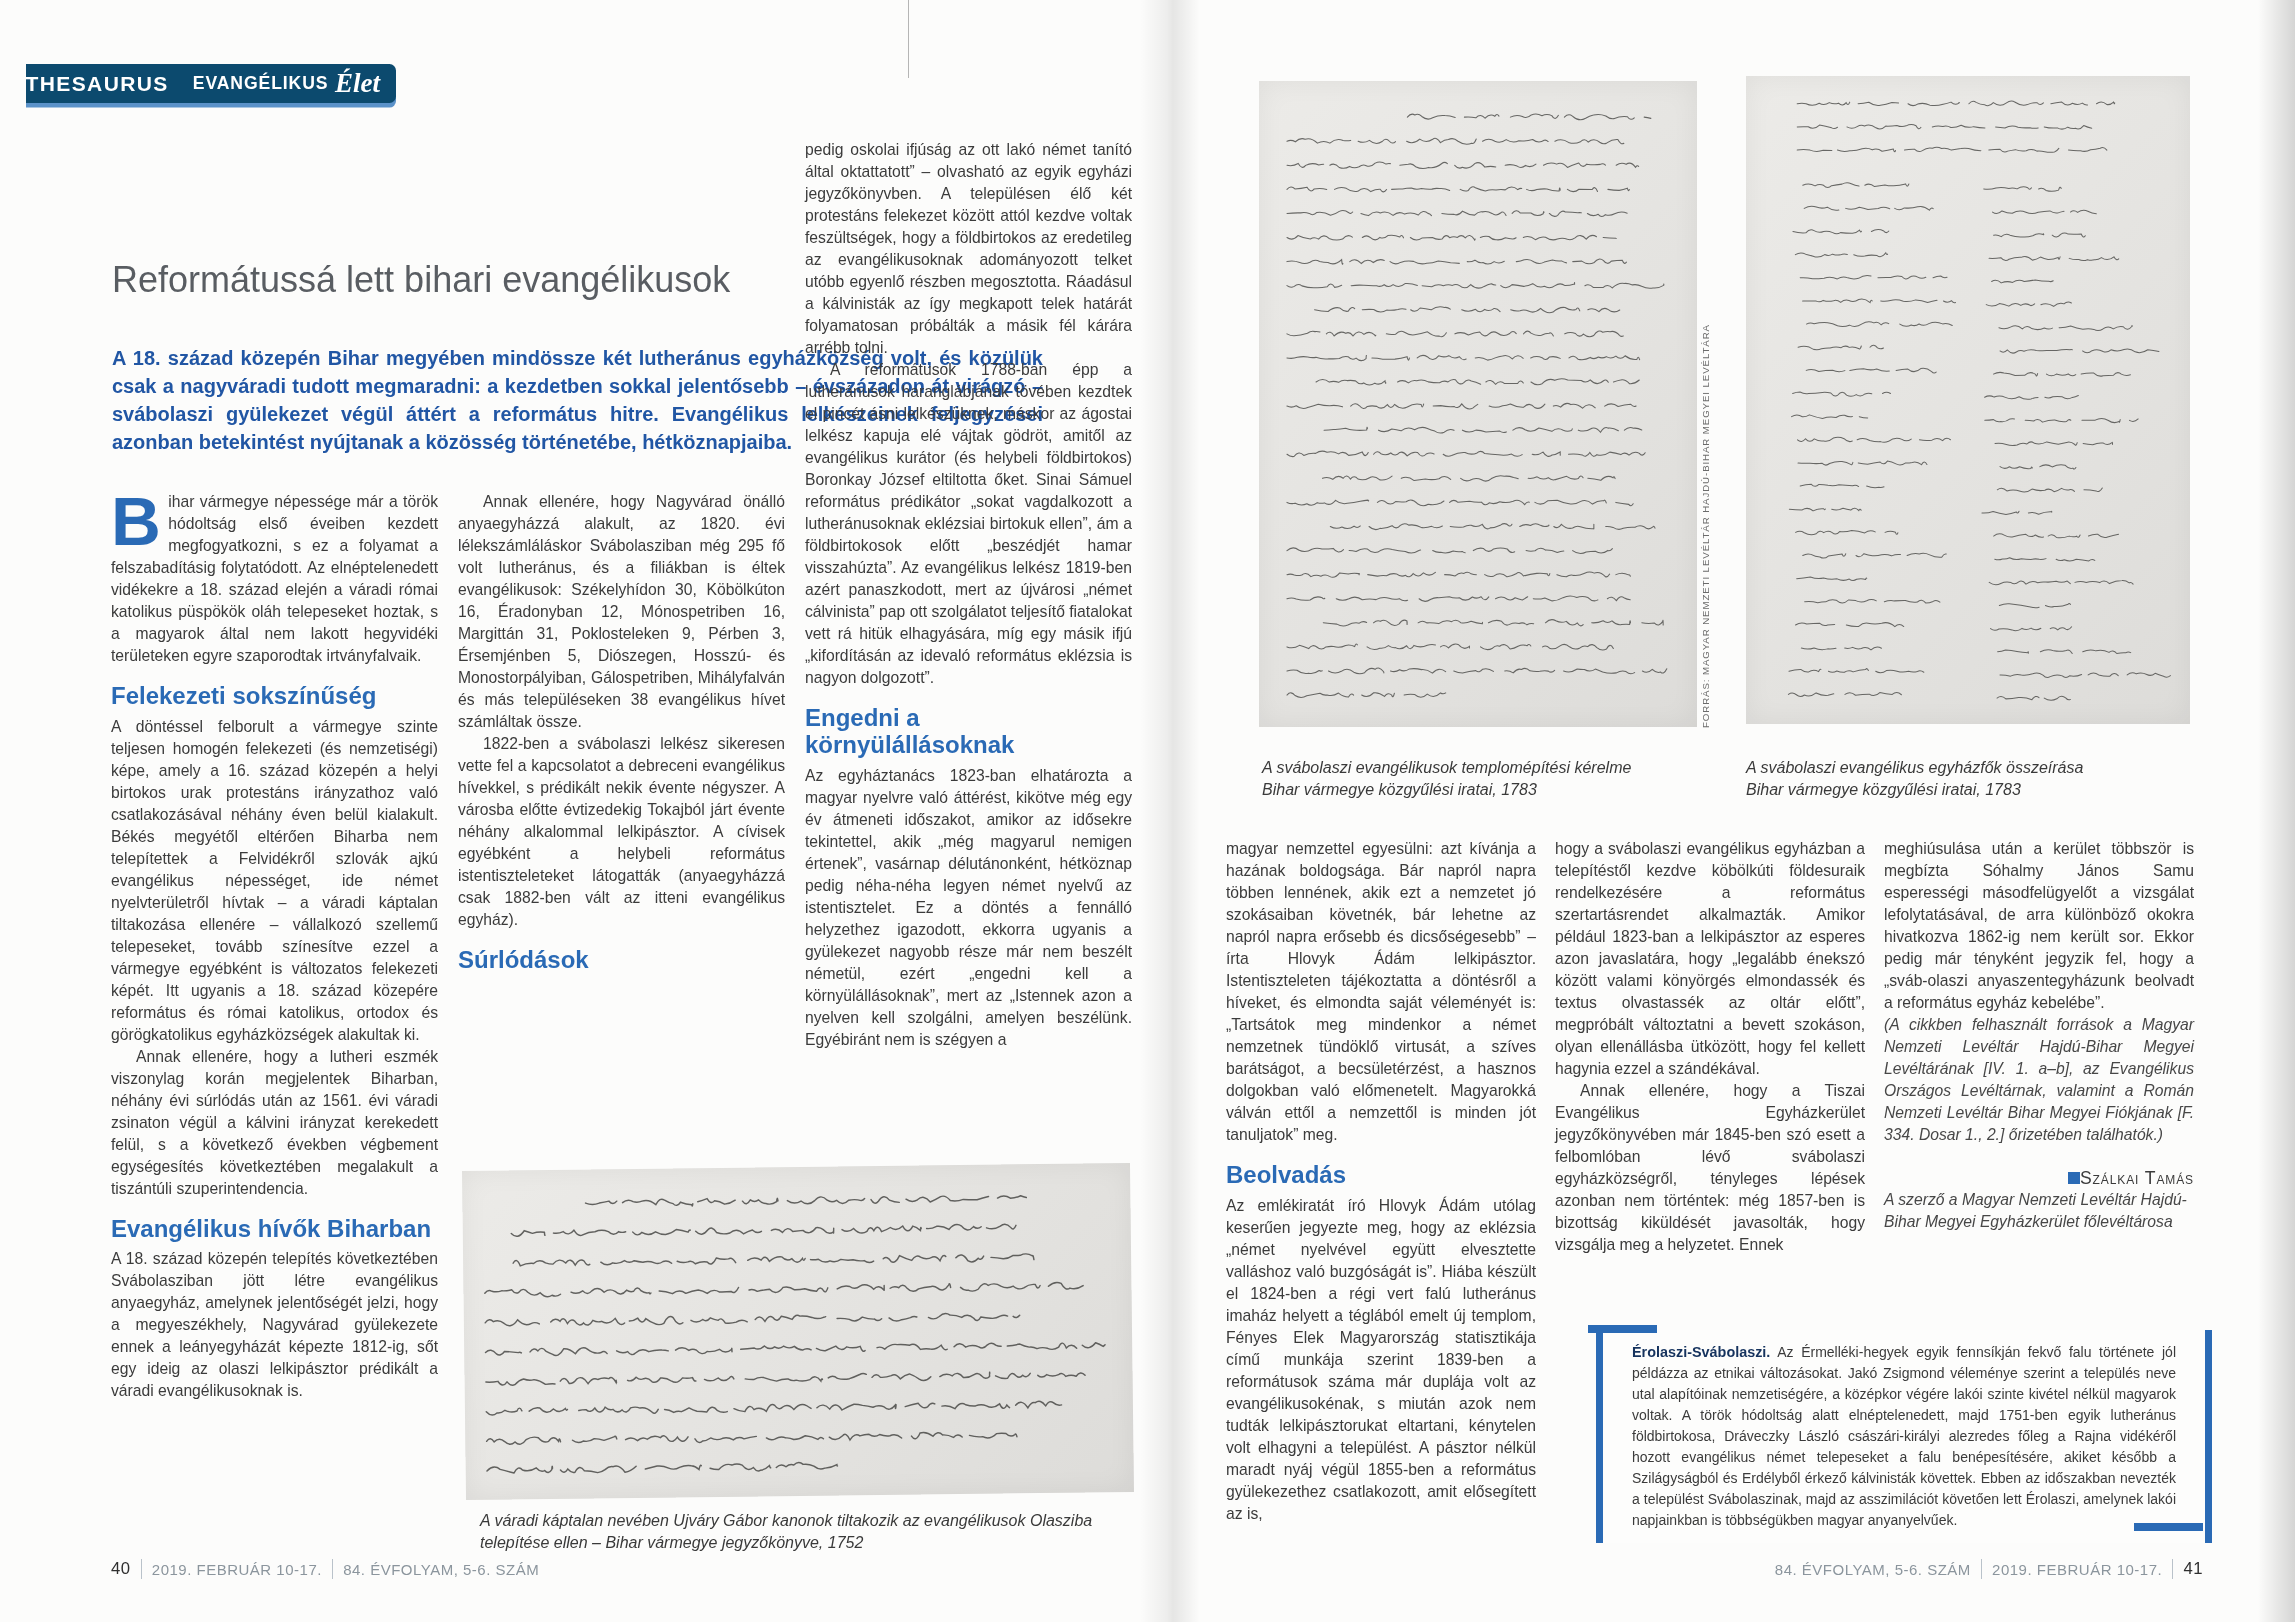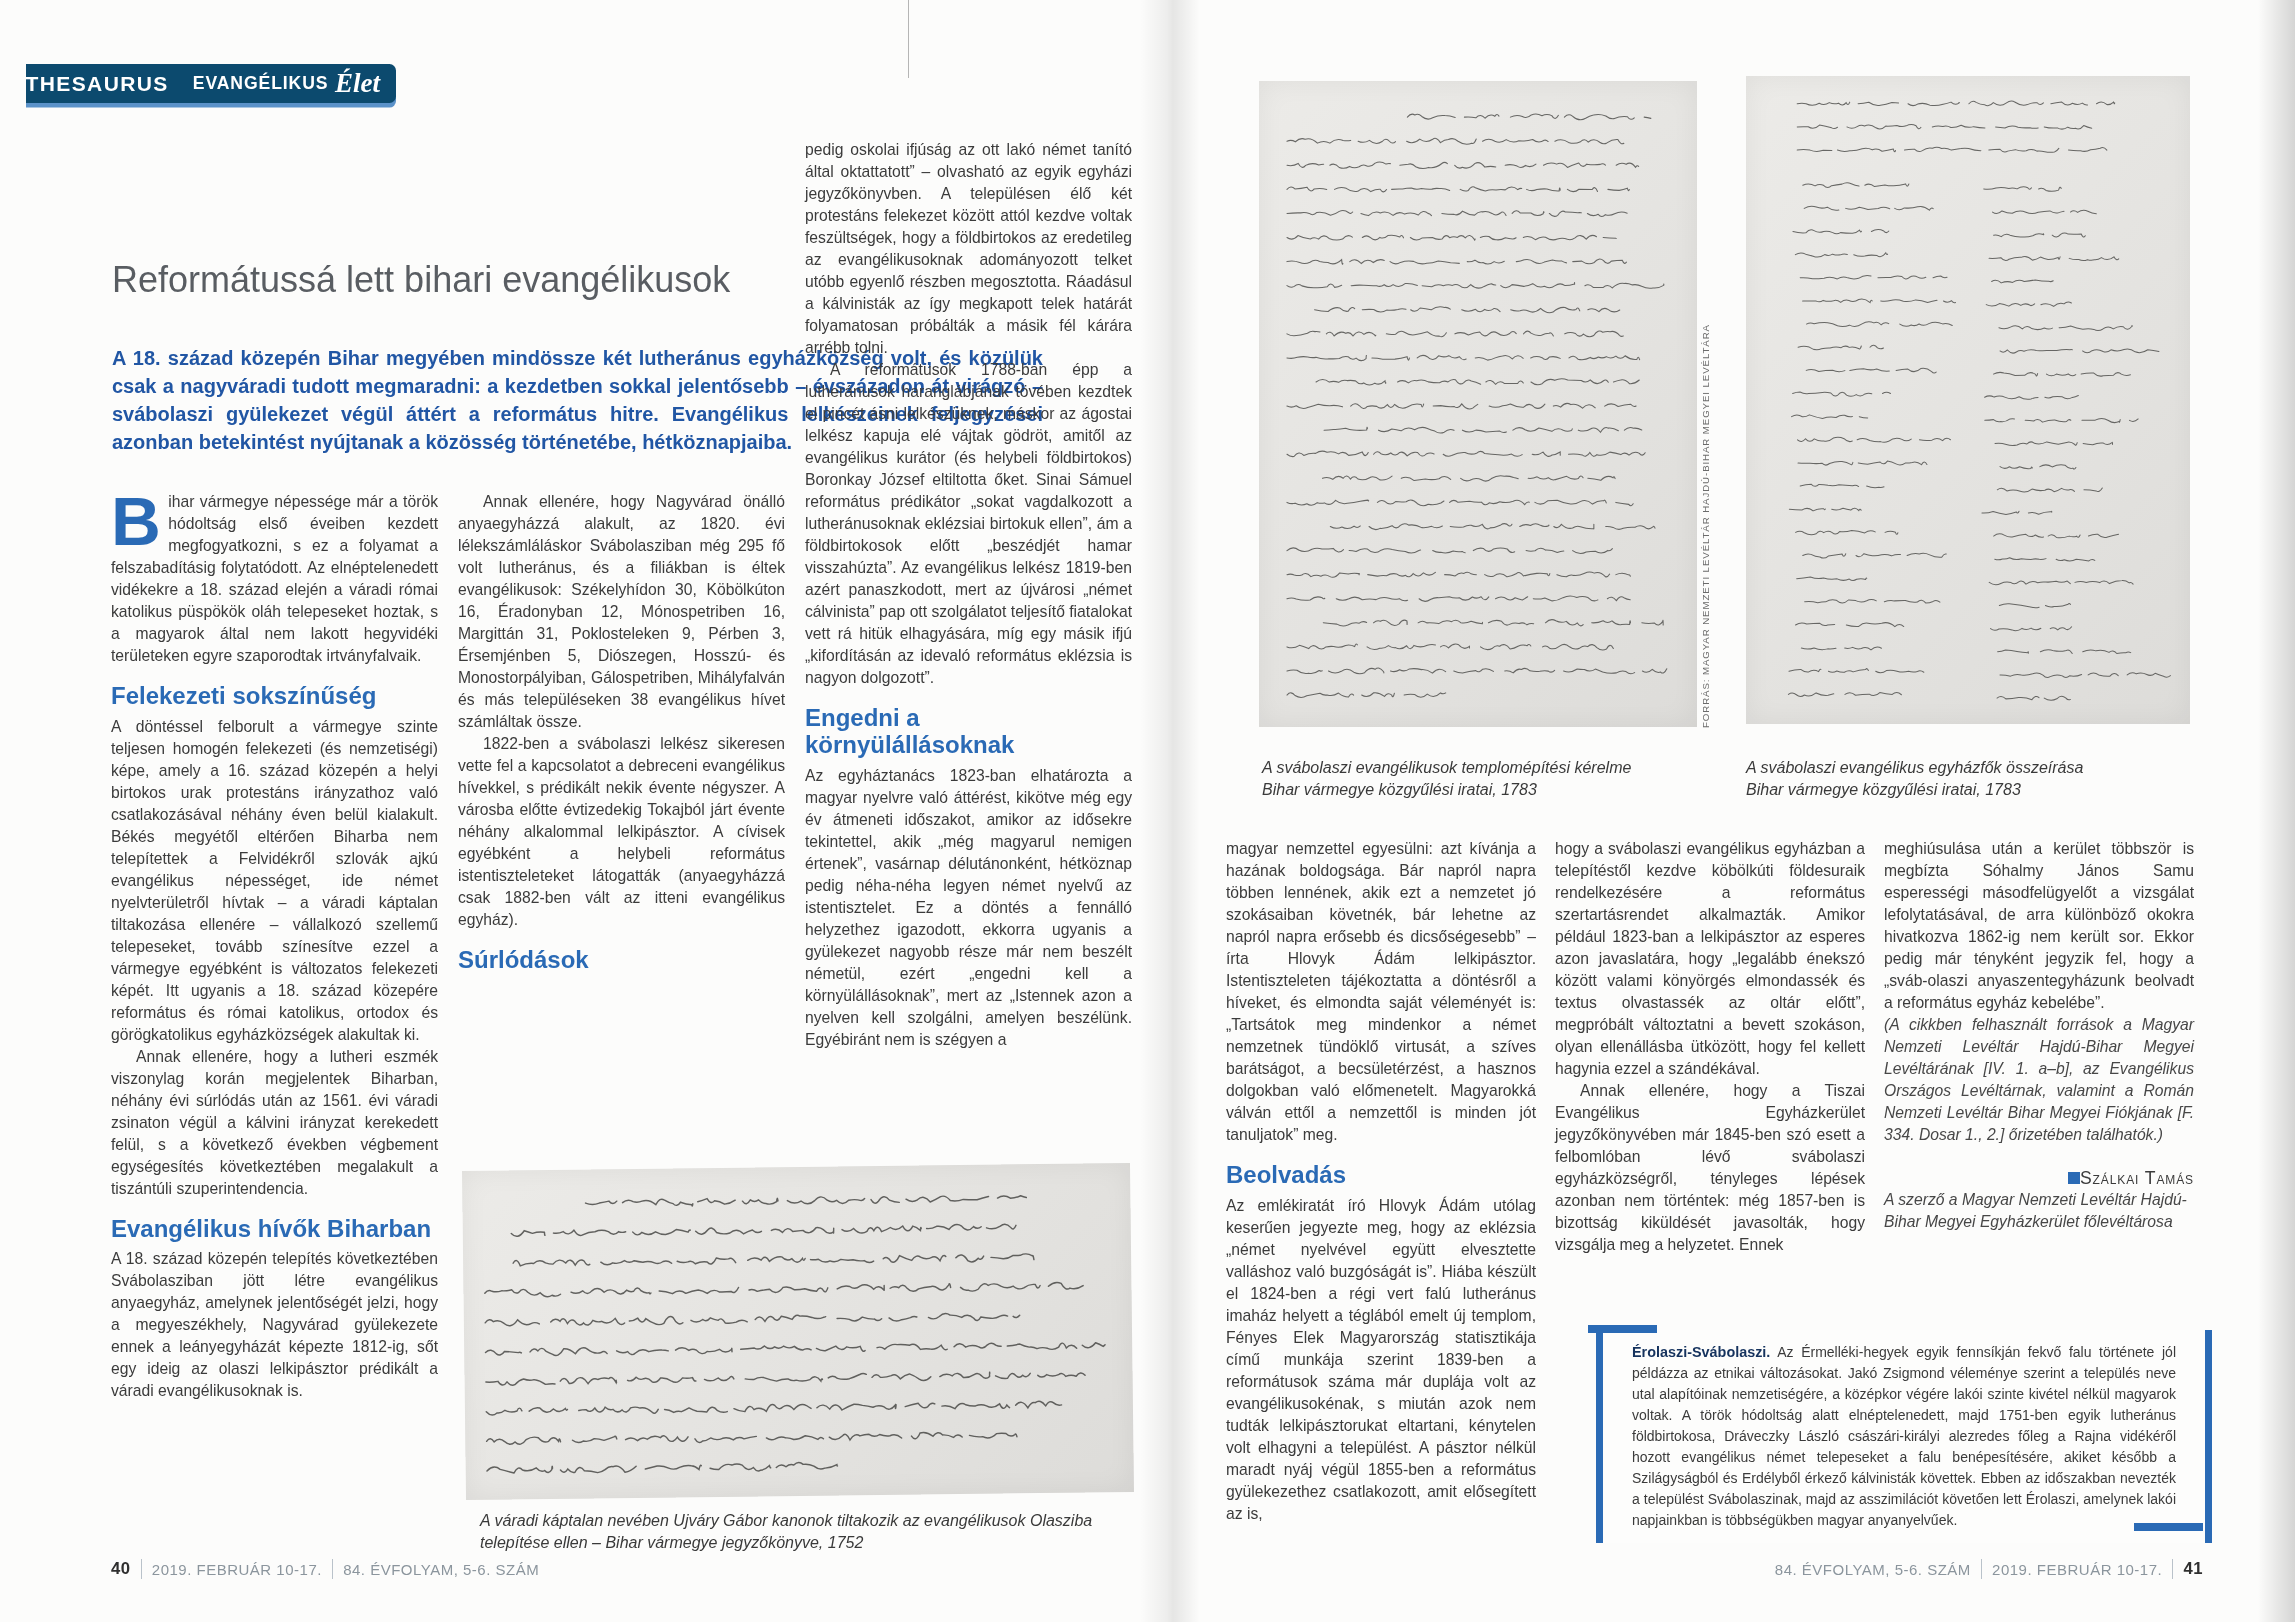--- a/index.html
+++ b/index.html
@@ -65,21 +65,21 @@
             border-left:7.9px solid #2a6ab5;border-right:7.9px solid #2a6ab5;
             padding:12px 29px;background:#fdfdfc;margin-left:8px;}
   .side-box p{margin:0;font-size:14px;line-height:21px;text-align:justify;color:#3b3b3b;}
   .side-box strong{color:#16335e;font-size:14.4px;}
   .box-stub{background:#2a6ab5;height:7.9px;}
   .stub-tl{left:1588px;top:1325px;width:69px;}
   .stub-br{left:2134px;top:1523px;width:69px;}
 
   
   .footer{display:flex;align-items:center;gap:10.2px;font-size:15px;color:#8b959d;letter-spacing:0.5px;}
-  .footer .pg{font-weight:700;color:#2f2f2f;font-size:16.7px;}
+  .footer .pg{font-weight:400;color:#2f2f2f;font-size:16.7px;}
   .footer .fsep{width:0.9px;height:19.4px;background:#b9c2ca;}
   .footer-left{left:111px;top:1559px;}
   .footer-right{right:92px;top:1559px;}
 
   
   .gutter{left:1140px;top:0;width:60px;height:1622px;
           background:linear-gradient(to right,rgba(0,0,0,0),rgba(0,0,0,.06) 45%,rgba(0,0,0,.09) 55%,rgba(0,0,0,0));}
   .right-edge{left:2258px;top:0;width:38px;height:1622px;
           background:linear-gradient(to right,rgba(0,0,0,0),rgba(0,0,0,.16));}
   .scan-line{left:908px;top:0;width:0.9px;height:78px;background:#b5b5b5;}

